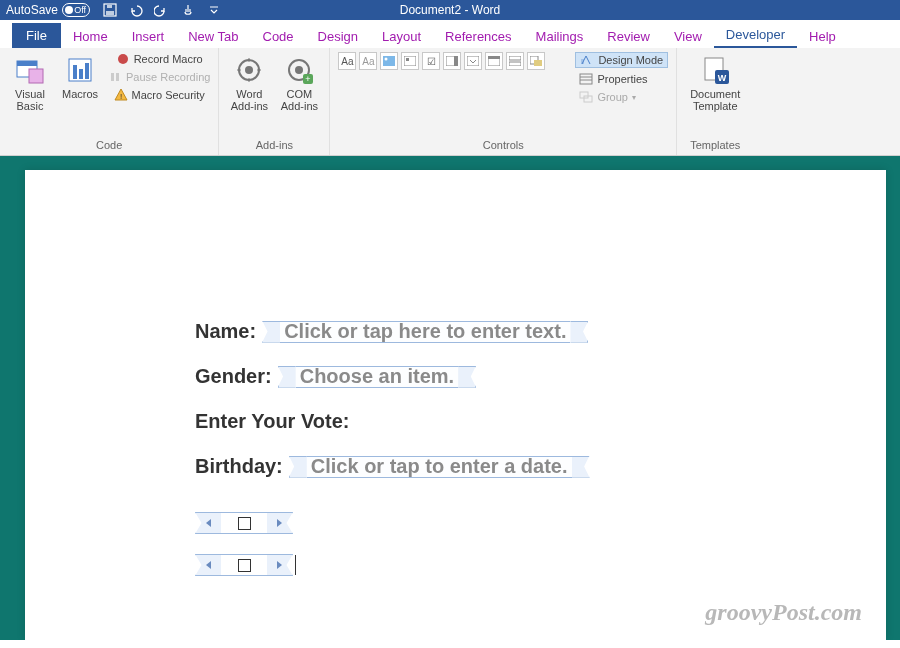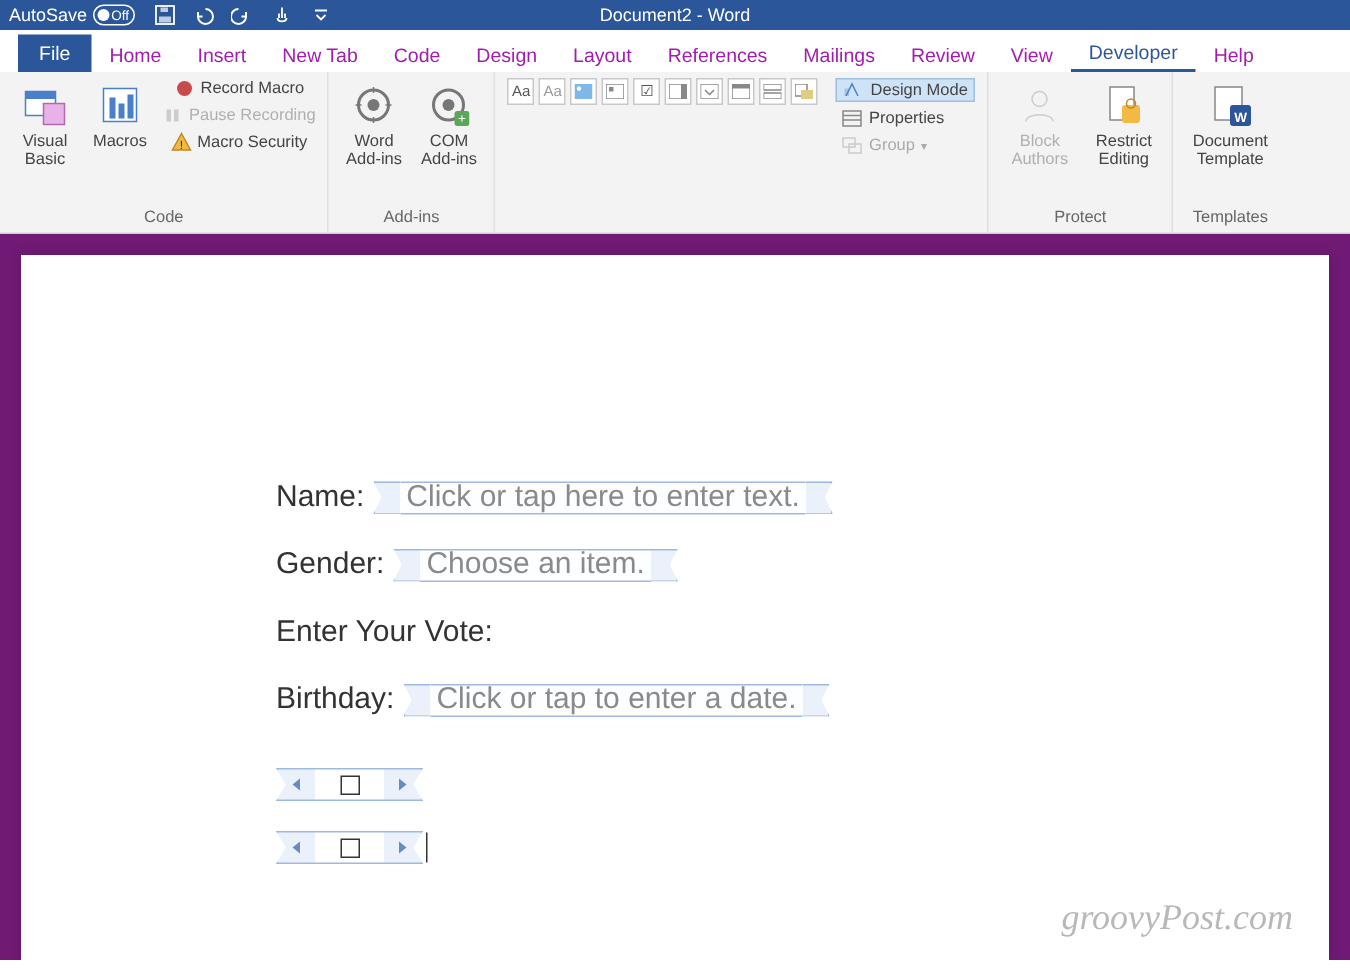--- a/index.html
+++ b/index.html
@@ -27,25 +27,25 @@
   .group-label { text-align: center; font-size: 11px; color: #666; padding: 2px 0 4px 0; }
   .group-body { flex: 1; display: flex; align-items: flex-start; gap: 6px; }
   .bigbtn { display: flex; flex-direction: column; align-items: center; justify-content: flex-start; width: 44px; font-size: 11px; text-align: center; color: #444; gap: 2px; padding-top: 2px; }
   .bigbtn .icon { width: 32px; height: 32px; display: flex; align-items: center; justify-content: center; }
   .bigbtn.disabled { color: #b0b0b0; }
   .smallrow { display: flex; flex-direction: column; gap: 4px; font-size: 11px; color: #444; align-items: center; }
   .smallitem { display: flex; align-items: center; gap: 4px; white-space: nowrap; }
   .smallitem.disabled { color: #b0b0b0; }
   .ctl-cell { width: 18px; height: 18px; background: #fff; border: 1px solid #c8c8c8; display:flex; align-items:center; justify-content:center; font-size:10px; color:#555;}
   .ctl-txtcol { display:flex; flex-direction:column; gap:4px; font-size:11px; color:#444; margin-left:6px;}
-  .ctl-txtitem { display:flex; align-items:center; gap:4px; padding:1px 4px;}
+  .ctl-txtitem { display:flex; align-items:center; gap:4px; padding:1px 4px;margin-left:18px;}
   .ctl-txtitem.pressed { background:#cfe3f7; border:1px solid #9fbfe0;}
 
   
-  .docarea { background: #701a75; height: calc(648px - 28px - 28px - 108px); padding: 14px 14px 0 14px; overflow:hidden;}
+  .docarea { background: #0f766e; height: calc(648px - 28px - 28px - 108px); padding: 14px 14px 0 25px; overflow:hidden;font-weight:bold;}
   .page { background: #fff; width: 100%; height: 100%; box-shadow: 0 0 8px rgba(0,0,0,0.15); padding: 150px 0 0 170px; position:relative;}
   .formline { font-size: 20px; color: #333; margin-bottom: 22px; display:flex; align-items:center;}
   .formlabel { margin-right: 6px; }
   .placeholder { color: #8a8a8a; }
 
   .cc-wrap { display: inline-flex; align-items:center; }
   .cc-cap { width: 18px; height: 22px; background: #eaf1fb; border: 1px solid #9db9de; position: relative; }
   .cc-cap.left { clip-path: polygon(0 0, 100% 0, 100% 100%, 0 100%, 30% 50%); border-right:0;}
   .cc-cap.right { clip-path: polygon(0 0, 100% 0, 70% 50%, 100% 100%, 0 100%); border-left:0;}
   .cc-body { border-top:1px solid #9db9de; border-bottom:1px solid #9db9de; background:#fdfeff; padding:0 4px; height:22px; display:flex; align-items:center;}
@@ -286,49 +286,24 @@
         <div class="ctl-txtitem" style="color:#aaa">
             <svg width="14" height="12">
               <rect x="1" y="1" width="8" height="6" fill="none" stroke="#ccc"></rect>
               <rect x="5" y="5" width="8" height="6" fill="none" stroke="#ccc"></rect>
             </svg>
             <span>Group</span> 
             <span style="font-size:8px">▾</span>
           </div>
       </div>
     </div>
-  </div>
-
-
-  <div class="group">
-    <div class="group-body">
-      <div class="bigbtn disabled" style="width:52px">
-        <span class="icon">
-            <svg width="28" height="26">
-              <circle cx="14" cy="9" r="5" fill="none" stroke="#ccc"></circle>
-              <path d="M5 24 c0-6 18-6 18 0" fill="none" stroke="#ccc"></path>
-            </svg>
-          </span>
-        <span style="white-space:pre-line">Block
-Authors</span>
-      </div>
-      <div class="bigbtn" style="width:48px">
-        <span class="icon">
-            <svg width="26" height="28">
-              <rect x="4" y="2" width="16" height="22" fill="#fff" stroke="#888"></rect>
-              <rect x="12" y="14" width="12" height="12" fill="#f4b942" rx="2"></rect>
-              <rect x="15" y="10" width="6" height="6" fill="none" stroke="#c08a20" rx="3"></rect>
-            </svg>
-          </span>
-        <span style="white-space:pre-line">Restrict
-Editing</span>
-      </div>
-    </div>
-    <div class="group-label">Protect</div>
-  </div>
+    <div class="group-label">Controls</div>
+  </div>
+
+
 
   <div class="group" style="border-right:0">
     <div class="group-body">
       <div class="bigbtn" style="width:60px">
         <span class="icon">
             <svg width="28" height="28">
               <rect x="4" y="2" width="18" height="22" fill="#fff" stroke="#888"></rect>
               <rect x="14" y="14" width="14" height="14" fill="#2b579a" rx="2"></rect>
               <text x="21" y="25" font-size="9" fill="#fff" text-anchor="middle" font-weight="bold">W</text>
             </svg>

